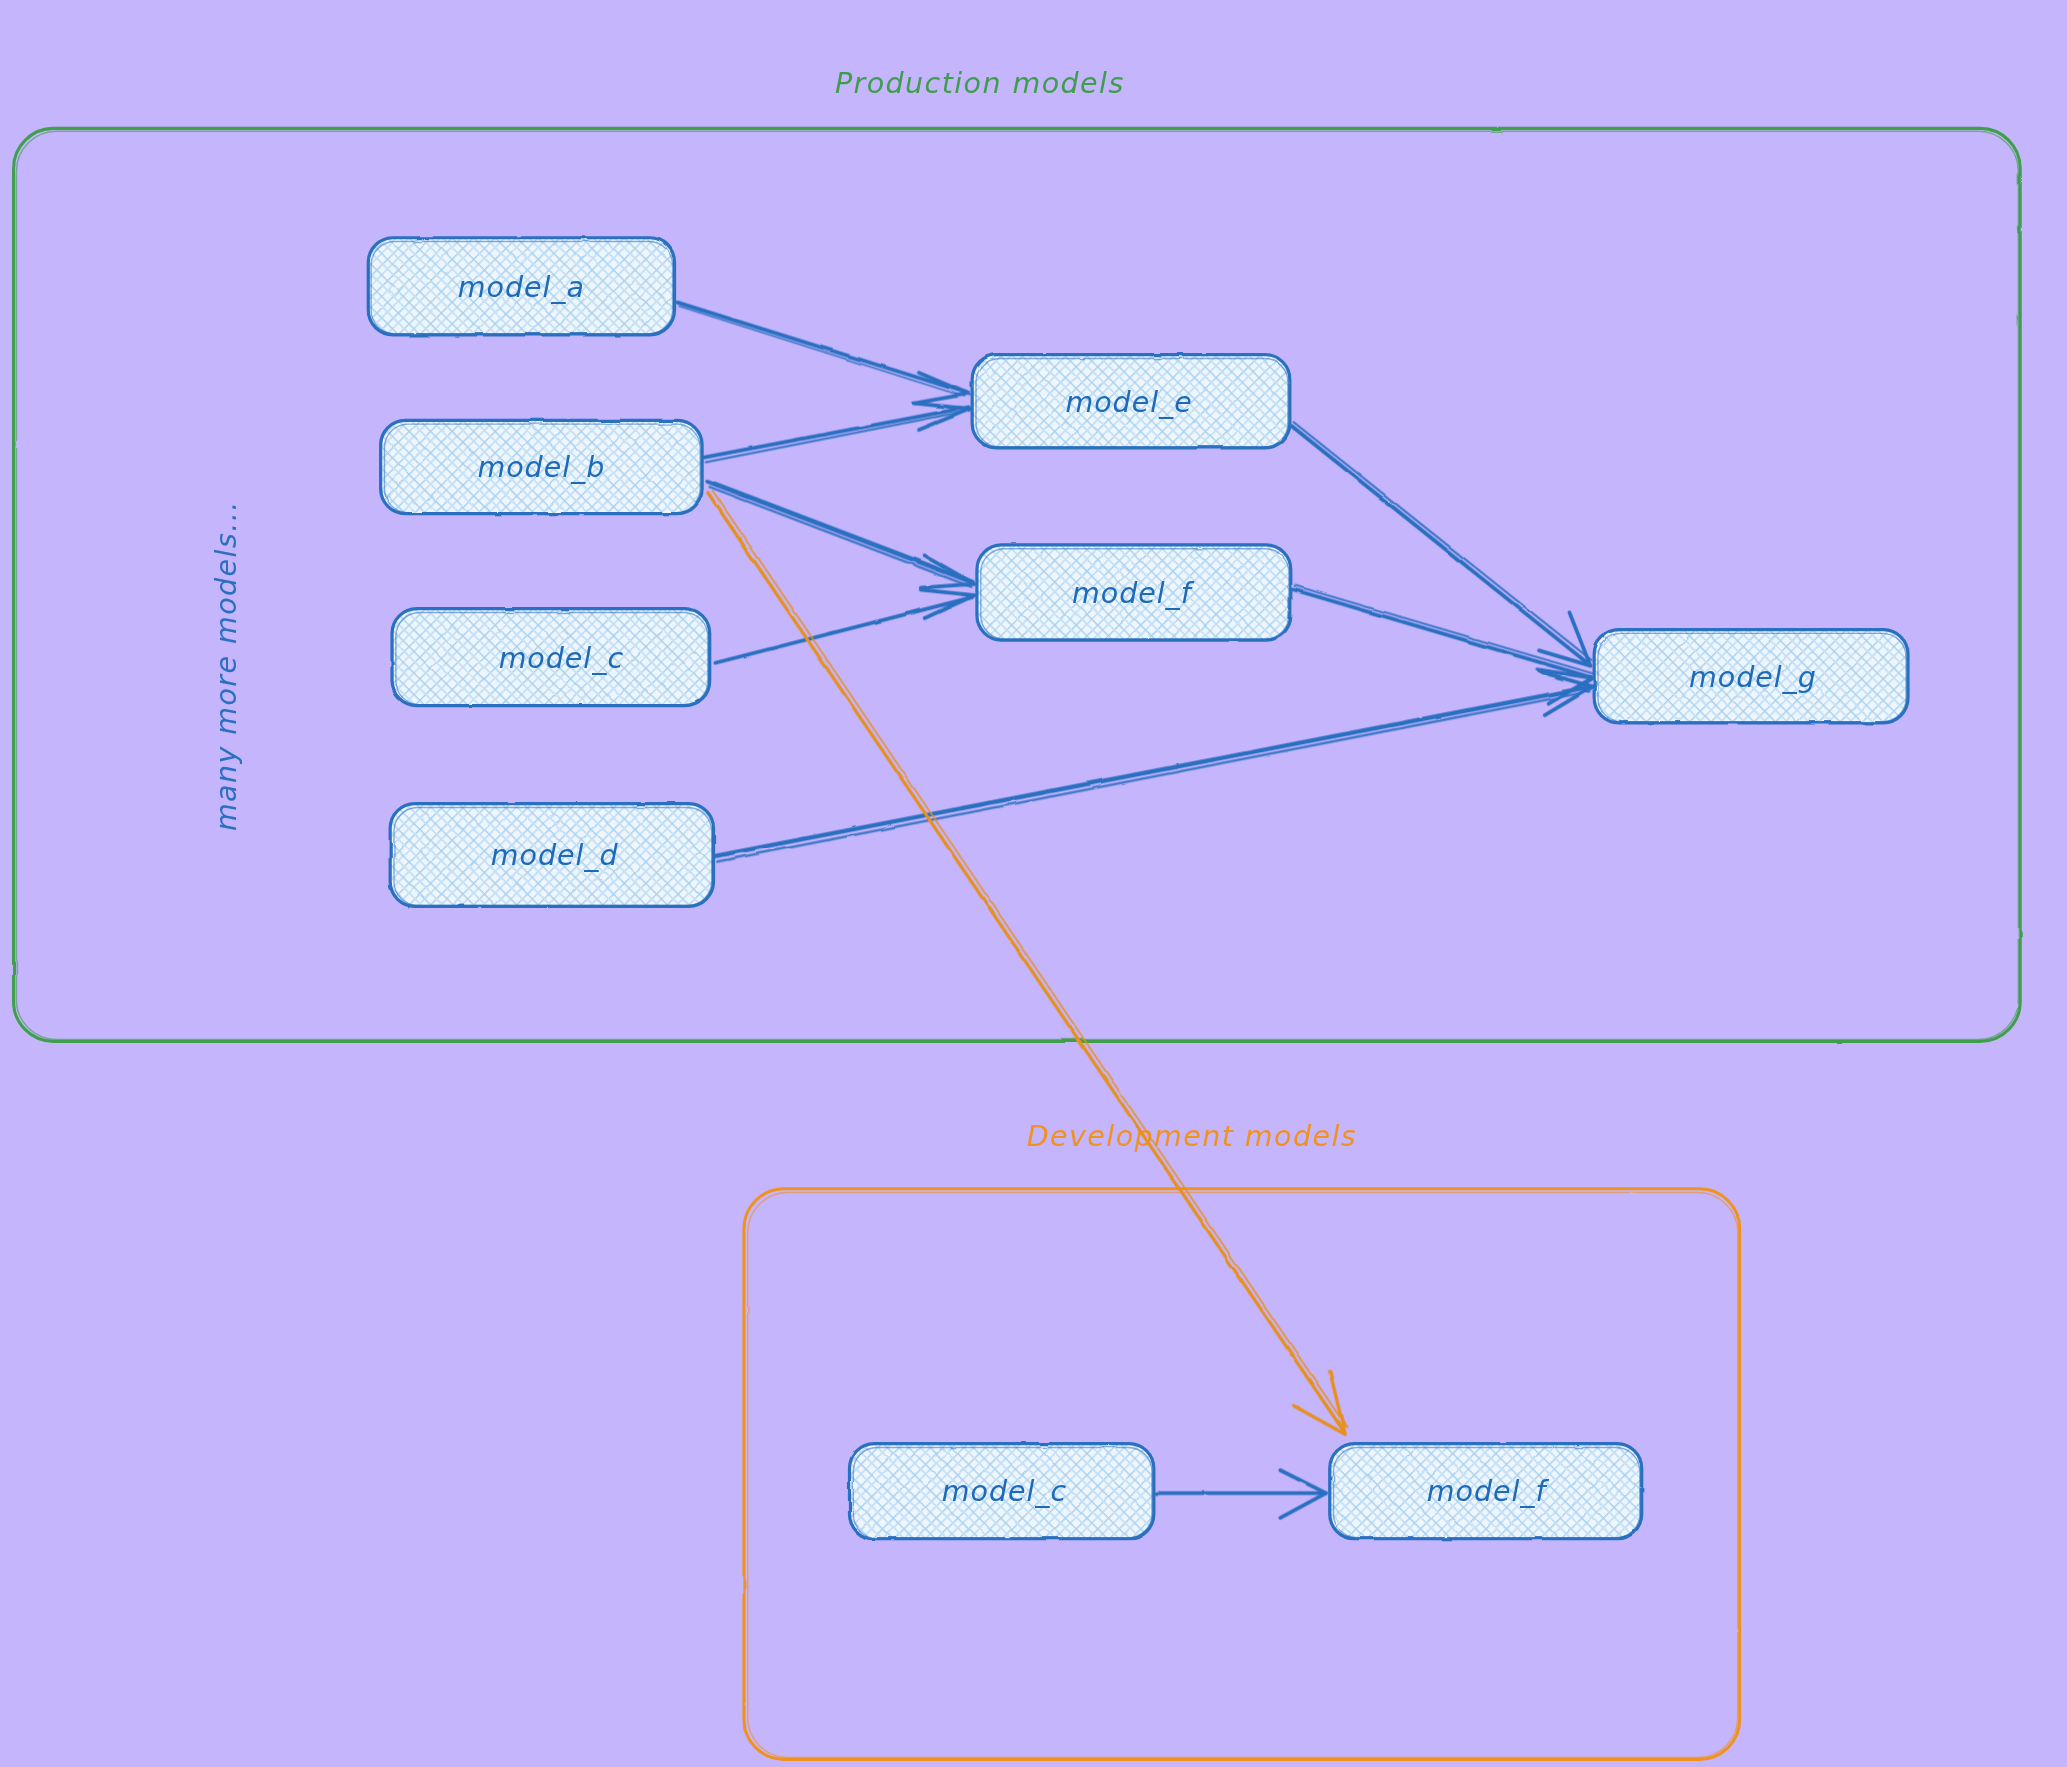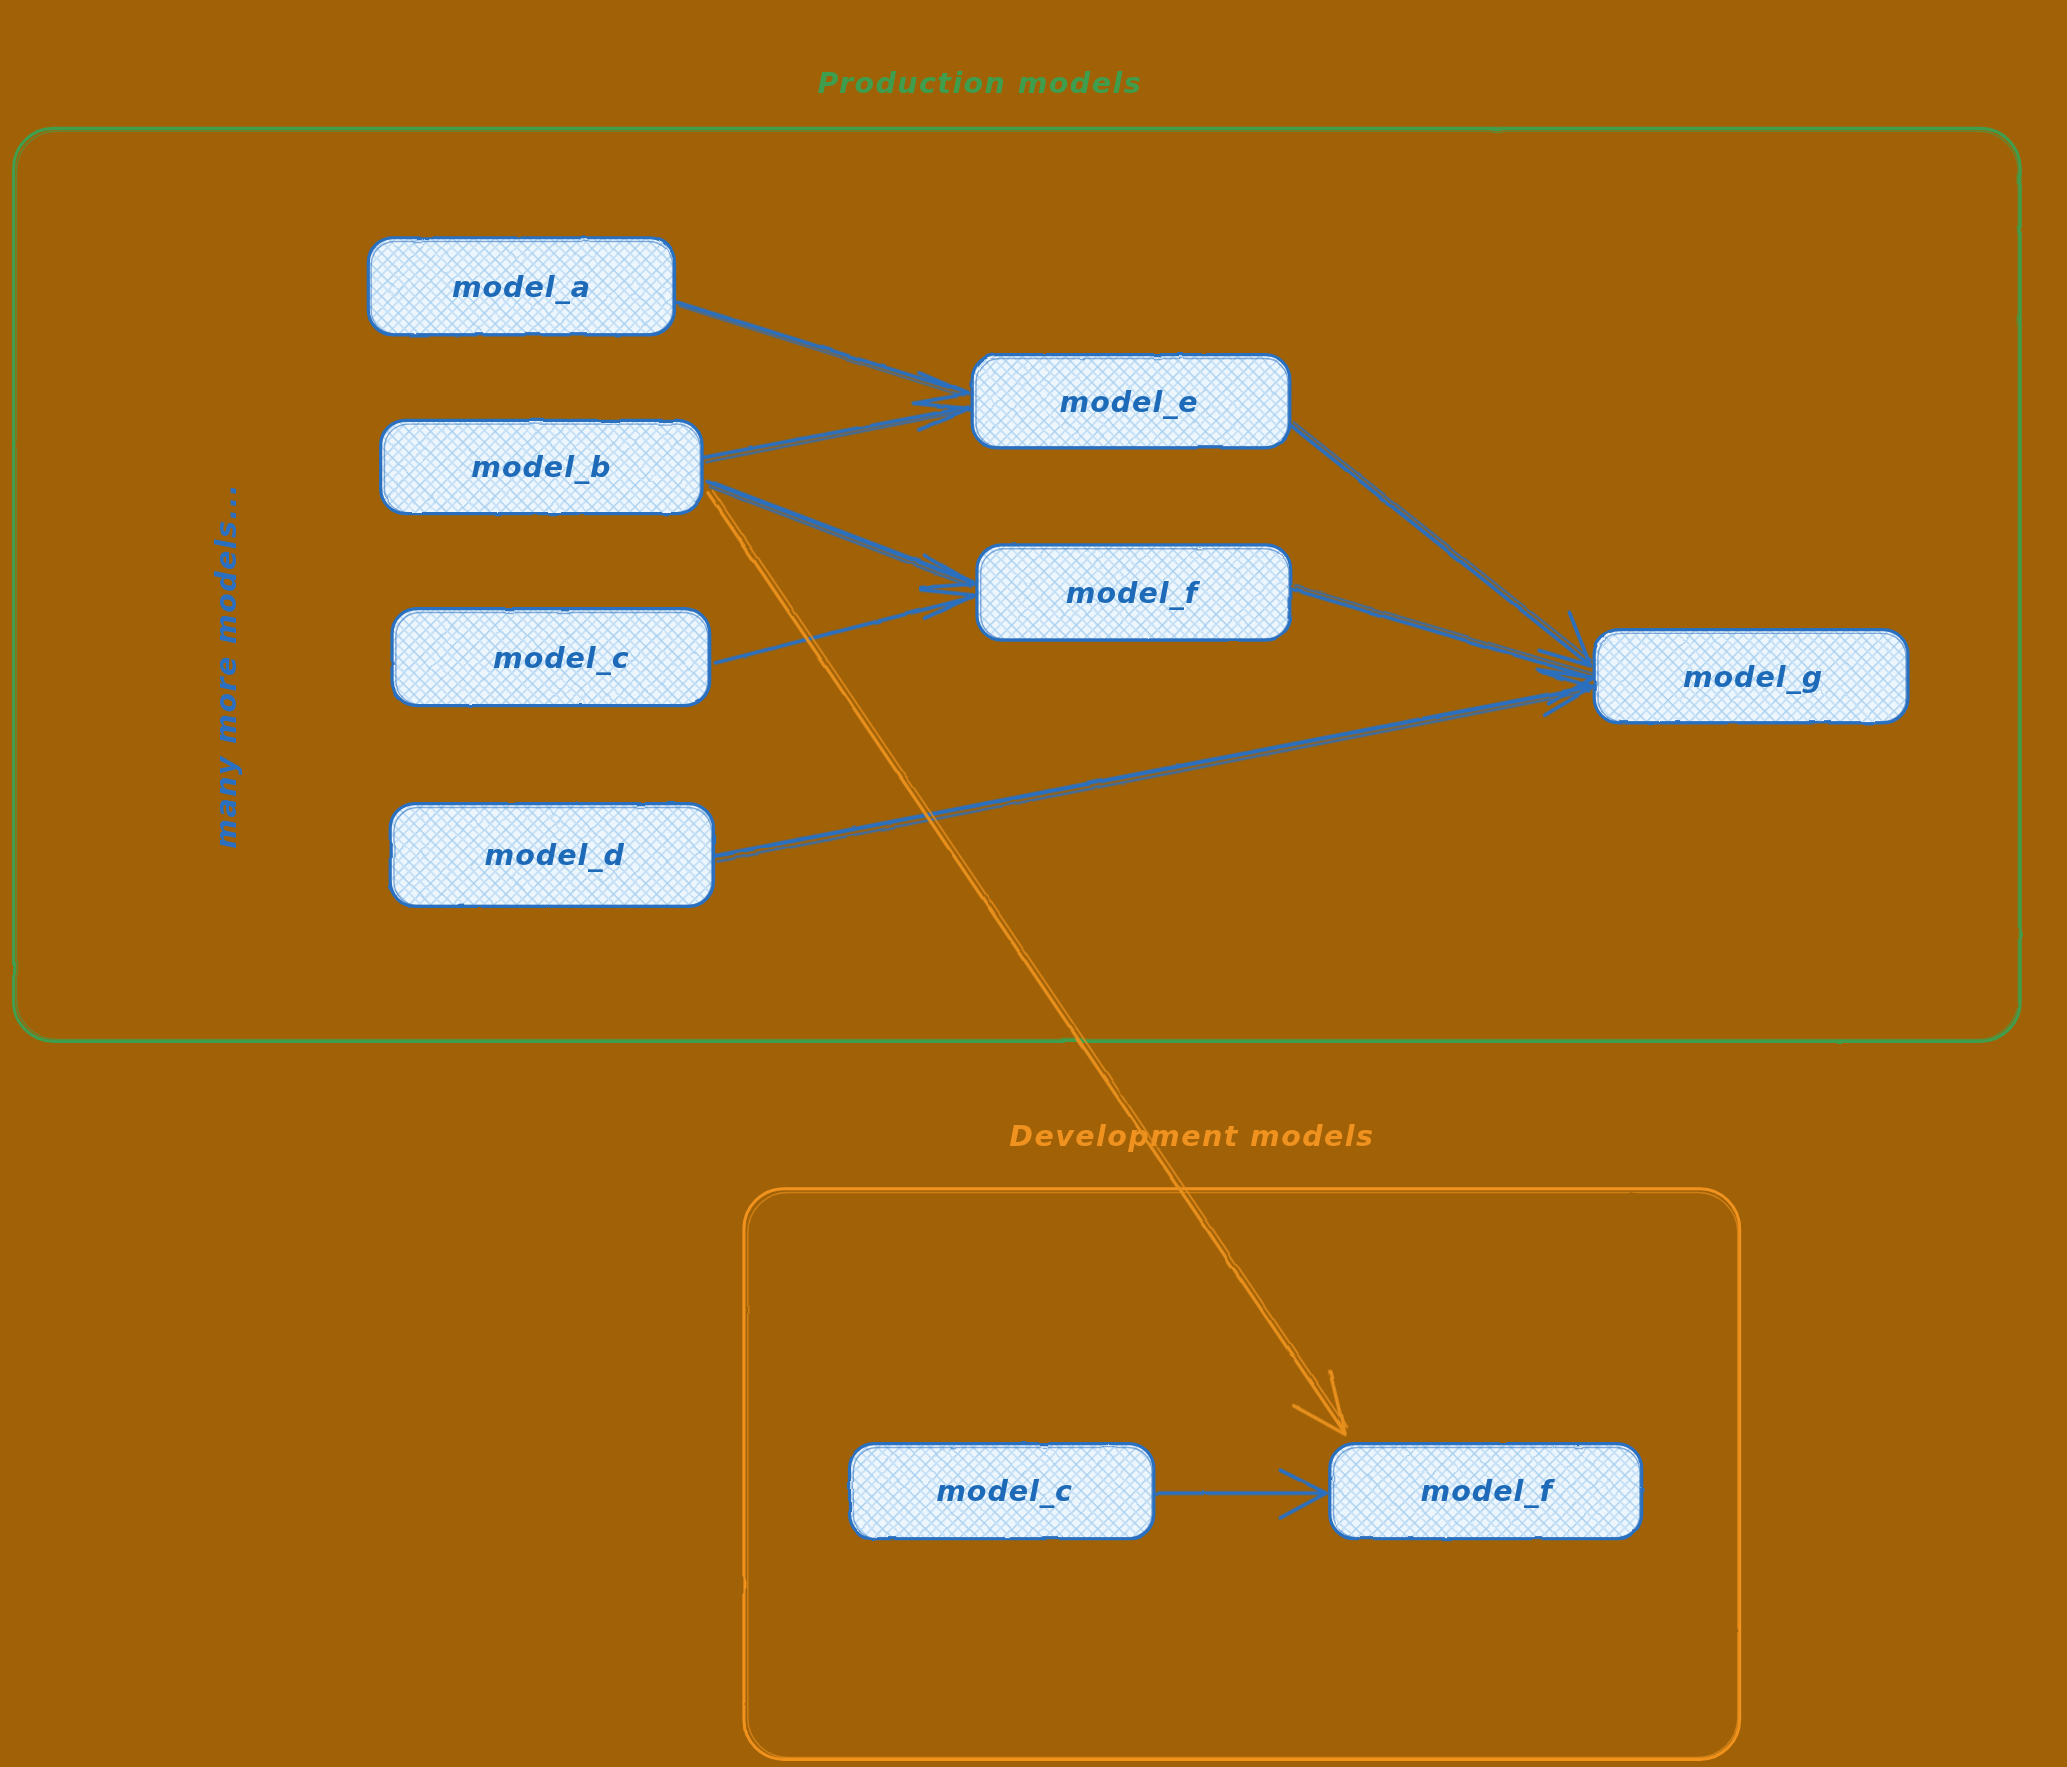--- a/index.html
+++ b/index.html
@@ -7,23 +7,22 @@
     padding: 0;
     background: #ffffff;
   }
   body {
     font-family: "DejaVu Sans", sans-serif;
   }
   #canvas {
     position: relative;
     width: 2068px;
     height: 1767px;
-    background: #a16207;
+    background: #c4b5fd;
     overflow: hidden;
-    font-weight: bold;
   }
   #diagram-svg {
     position: absolute;
     top: 0;
     left: 0;
     width: 2068px;
     height: 1767px;
   }
   .grp-title {
     font-family: "DejaVu Sans", sans-serif;

